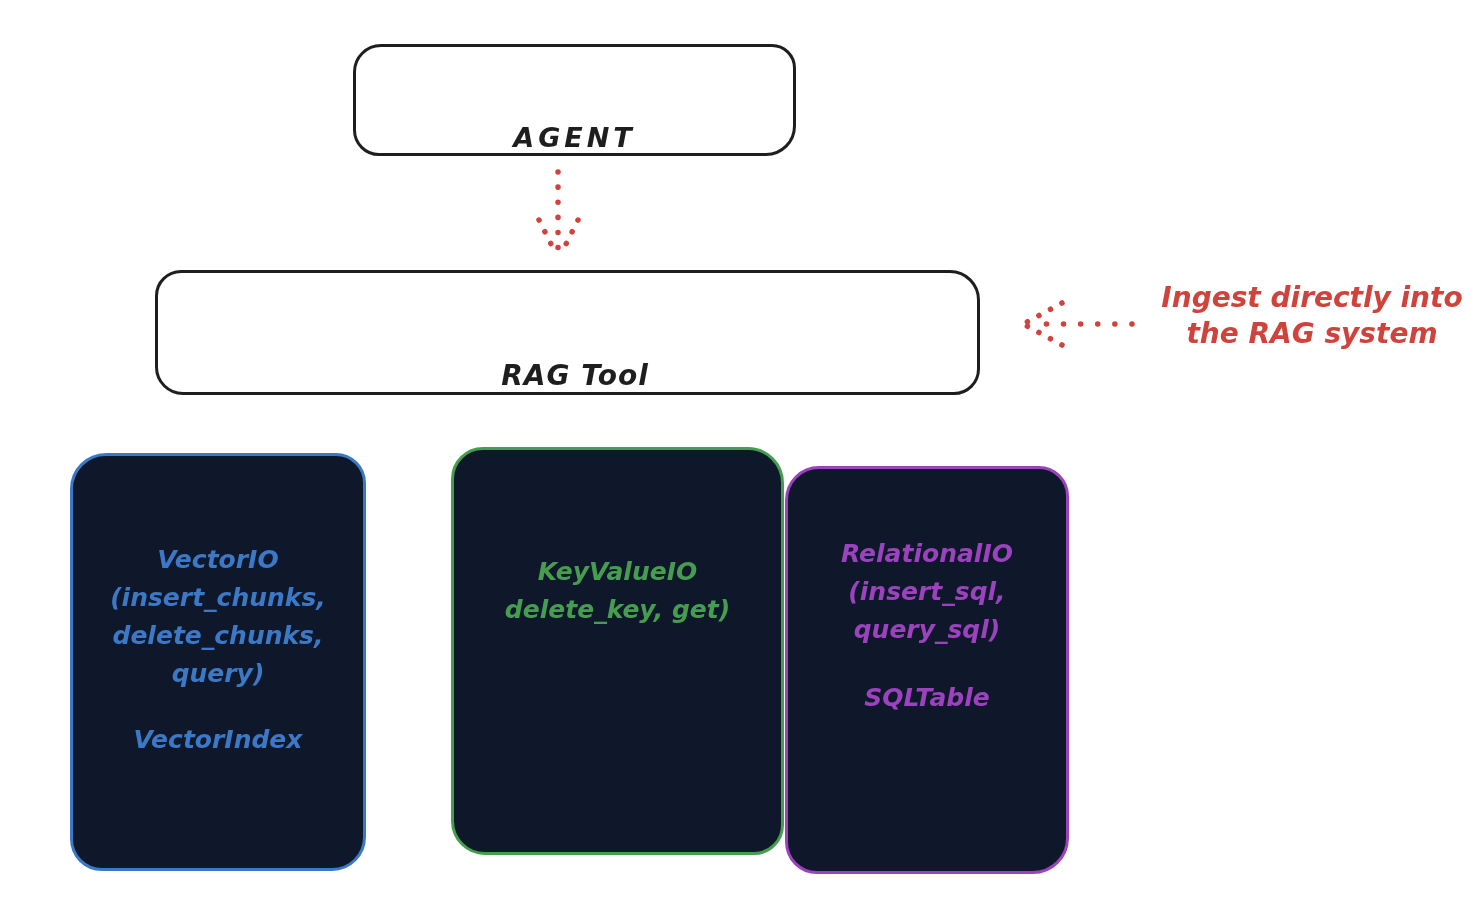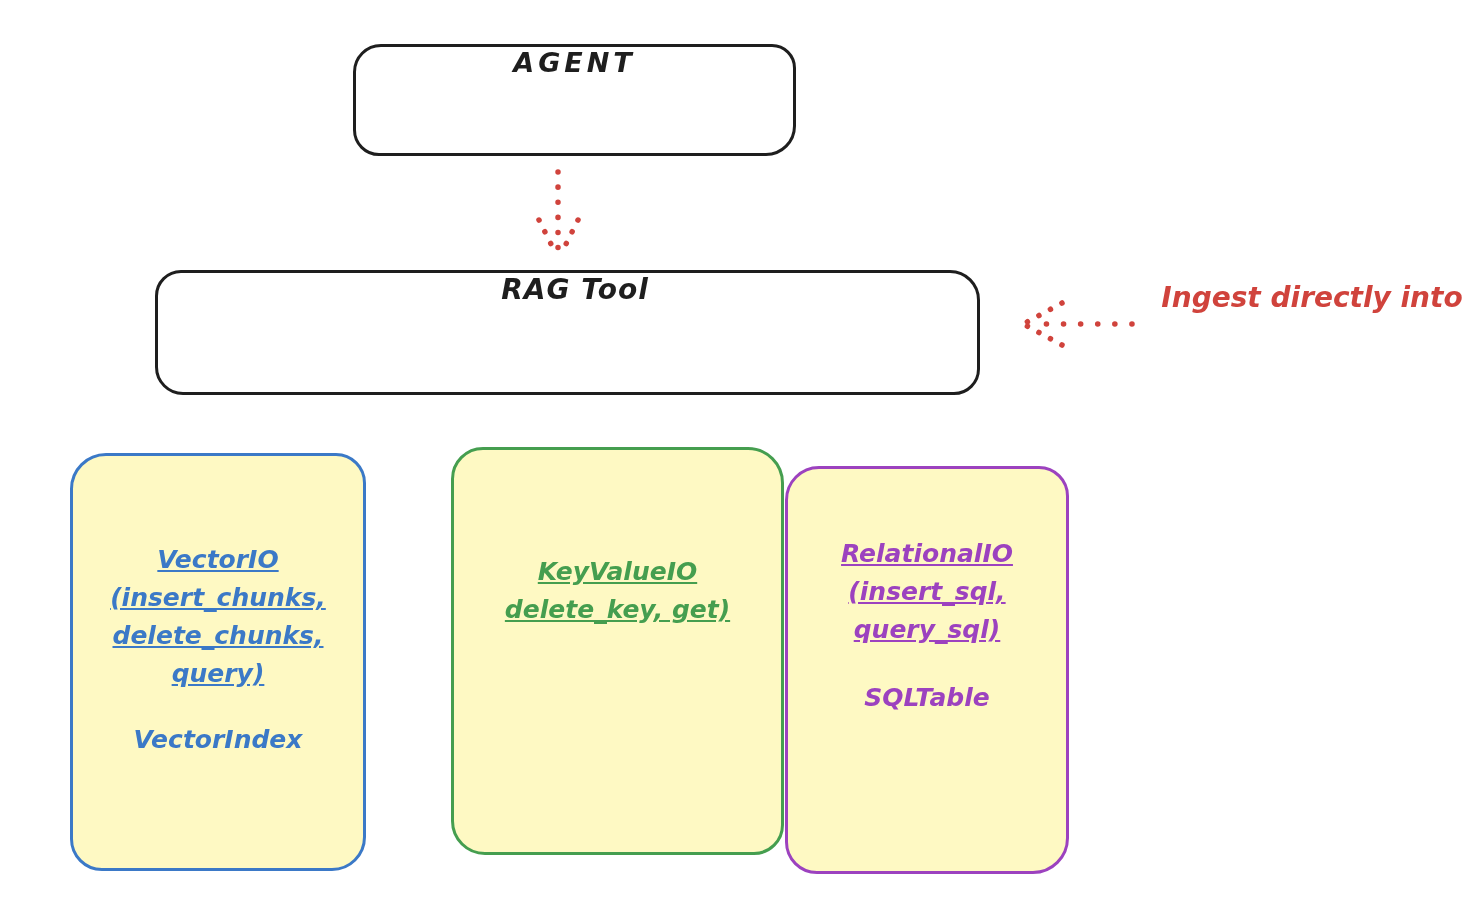--- a/index.html
+++ b/index.html
@@ -14,21 +14,21 @@
     overflow: hidden;
     font-family: "DejaVu Sans", sans-serif;
   }
 
   
   .node {
     position: absolute;
     background: #ffffff;
     border: 3px solid #1e1e1e;
     display: flex;
-    align-items: flex-start;
+    align-items: flex-end;
     justify-content: center;
     box-sizing: border-box;
   }
   .node-agent {
     left: 353px; top: 44px;
     width: 443px; height: 112px;
     border-radius: 28px 24px 30px 26px;
   }
   .node-agent .label {
     font-size: 27px;
@@ -47,26 +47,25 @@
     font-size: 28px;
     font-weight: 600;
     letter-spacing: 1px;
     color: #1e1e1e;
     font-style: italic;
   }
 
   
   .card {
     position: absolute;
-    background: #fef9c3;
+    background: #0f172a;
     border-width: 3px;
     border-style: solid;
     box-sizing: border-box;
     text-align: center;
-    text-decoration: underline;
   }
   .card .card-text {
     font-size: 25px;
     font-weight: 600;
     line-height: 38px;
     font-style: italic;
   }
   .card .index-label {
     font-size: 25px;
     font-weight: 600;
@@ -143,20 +142,21 @@
 
   <g stroke="#d0433c" stroke-width="5.5" stroke-linecap="round" fill="none">
     <line x1="1132" y1="324" x2="1030" y2="324" stroke-dasharray="0.1 17"></line>
     <line x1="1062" y1="303" x2="1027" y2="322" stroke-dasharray="0.1 13"></line>
     <line x1="1062" y1="345" x2="1027" y2="326" stroke-dasharray="0.1 13"></line>
   </g>
 </svg>
 
 <div class="annotation">
   <div>Ingest directly into</div>
+  <div>the RAG system</div>
 </div>
 
 <div class="card card-vector">
   <div class="card-text">
     <div>VectorIO</div>
     <div>(insert_chunks,</div>
     <div>delete_chunks,</div>
     <div>query)</div>
     <span class="index-label">VectorIndex</span>
   </div>

